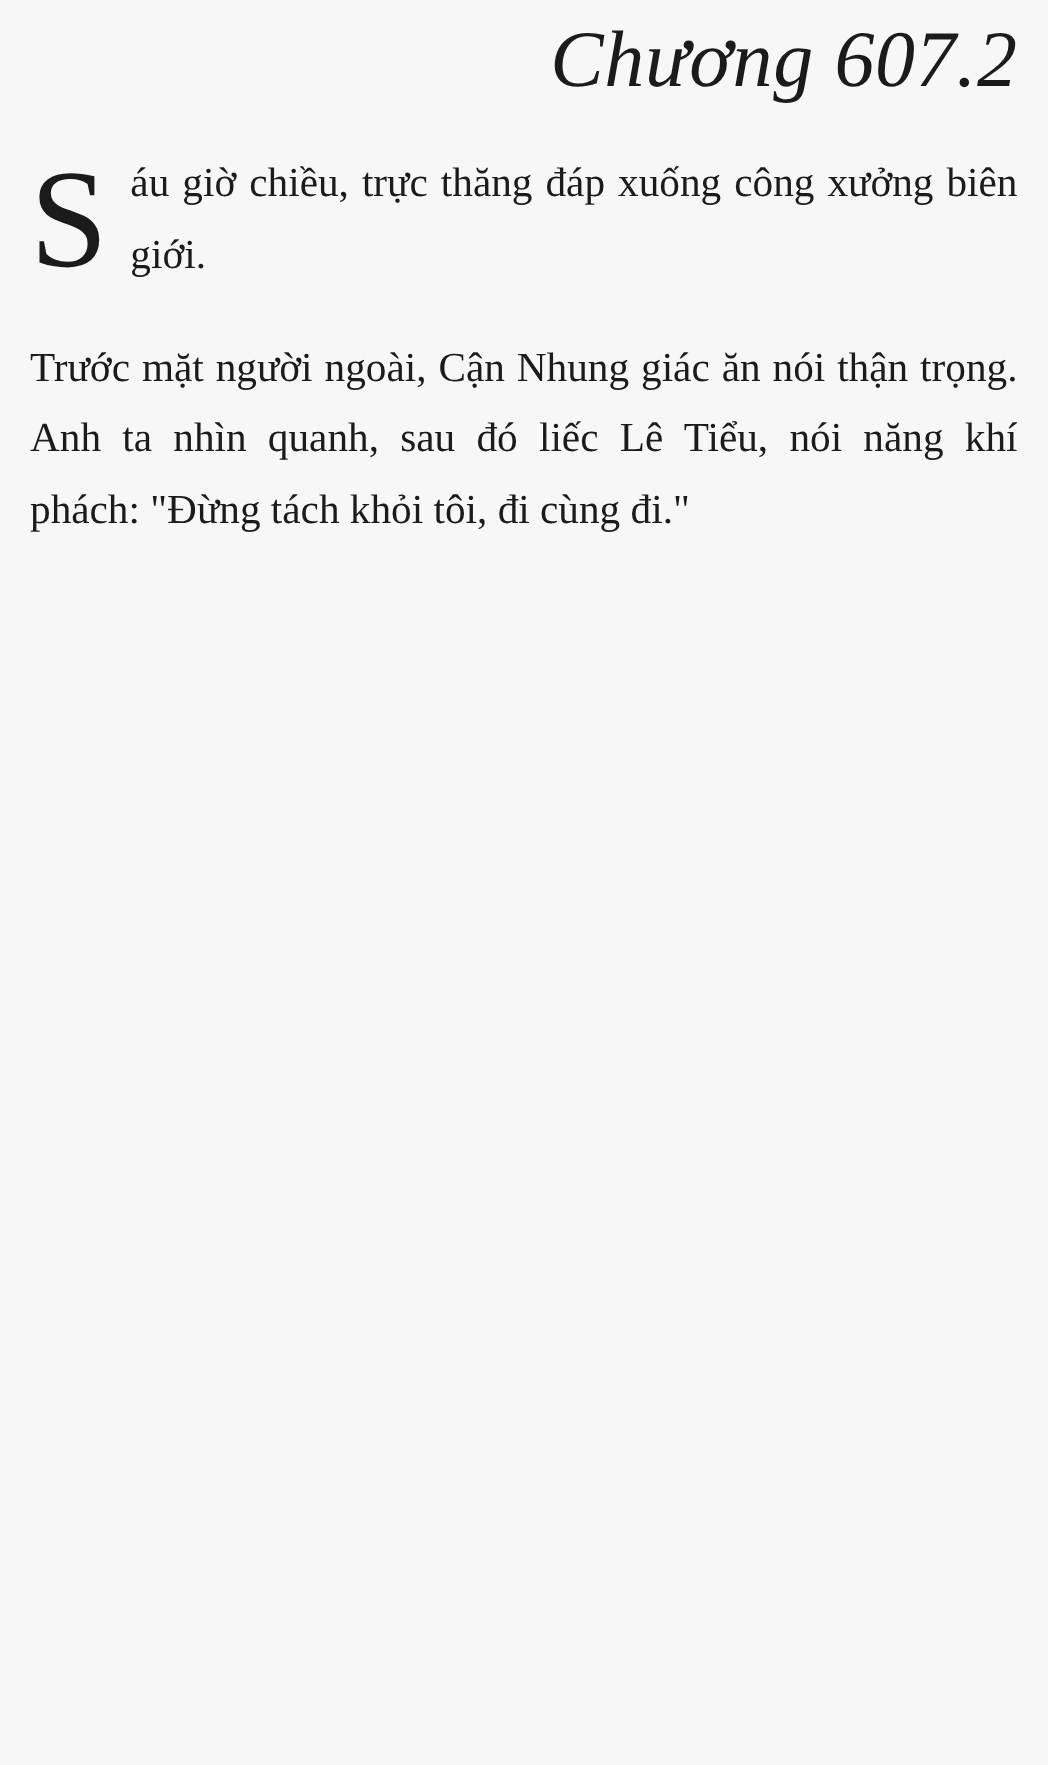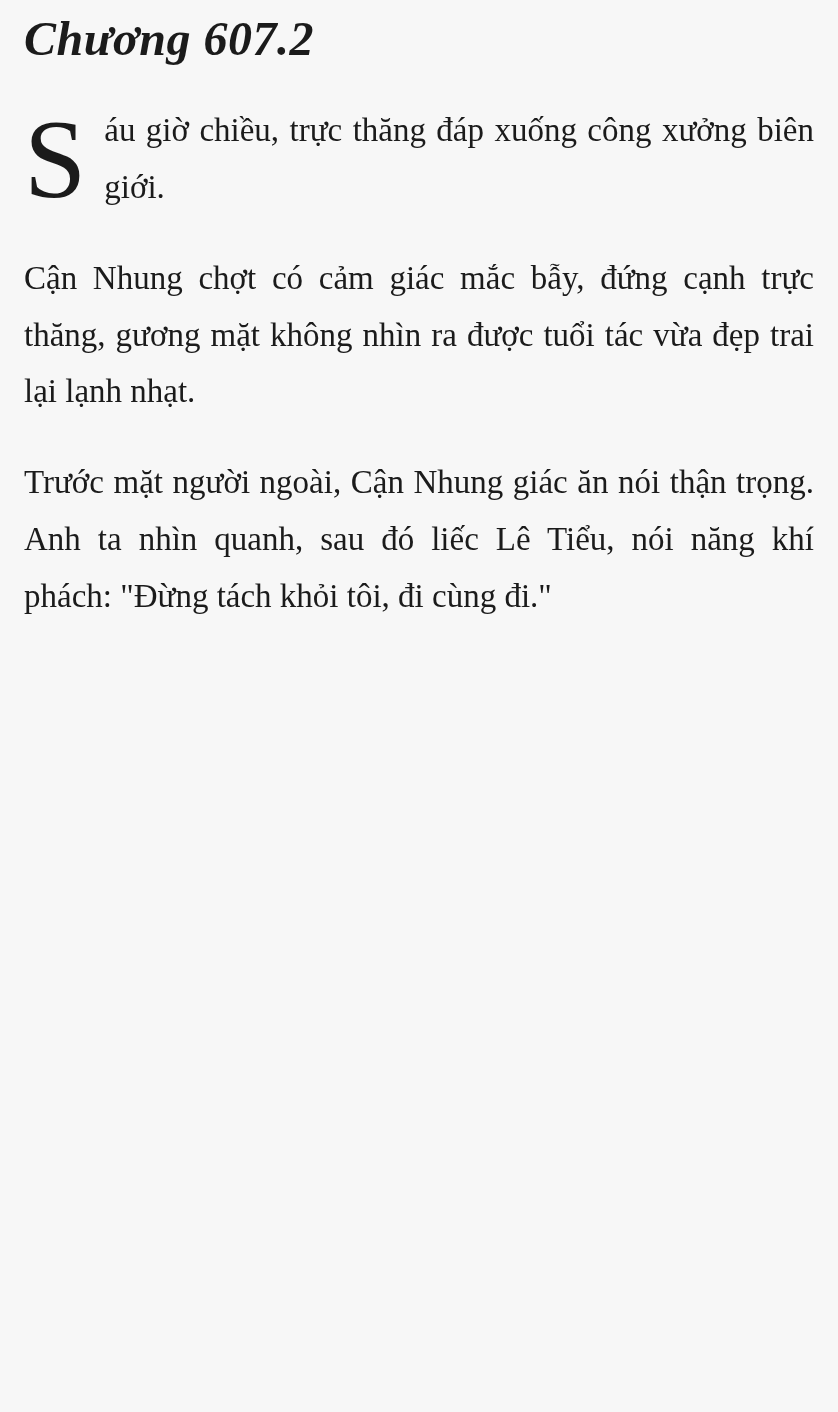--- a/index.html
+++ b/index.html
@@ -16,25 +16,25 @@
   }
   .page {
     width: 838px;
     min-height: 1412px;
     box-sizing: border-box;
     padding: 0 24px 40px 24px;
     background: #f7f7f7;
   }
   .chapter-number {
     font-style: italic;
-    font-size: 48px;
+    font-size: 64px;
     line-height: 1.05;
-    text-align: left;
+    text-align: right;
     margin: 14px 0 0 0;
-    font-weight: 700;
+    font-weight: 400;
     letter-spacing: 0.5px;
   }
   .chapter-title {
     font-size: 60px;
     line-height: 1.22;
     text-align: center;
     font-weight: 700;
     margin: 26px 0 0 0;
     letter-spacing: 1px;
     text-transform: uppercase;
@@ -69,17 +69,16 @@
 </head>
 <body>
 
 <div class="page">
 
   <div class="chapter-number">Chương 607.2</div>
 
 
   <div class="body-area">
     <p class="para first-para">Sáu giờ chiều, trực thăng đáp xuống công xưởng biên giới.</p>
-    <p class="para">Cận Nhung chợt có cảm giác mắc bẫy, đứng cạnh trực thăng, gương mặt không nhìn ra được tuổi tác vừa đẹp trai lại lạnh nhạt.</p>
     <p class="para">Trước mặt người ngoài, Cận Nhung giác ăn nói thận trọng. Anh ta nhìn quanh, sau đó liếc Lê Tiểu, nói năng khí phách: "Đừng tách khỏi tôi, đi cùng đi."</p>
   </div>
 
 </div>
 
 </body></html>

